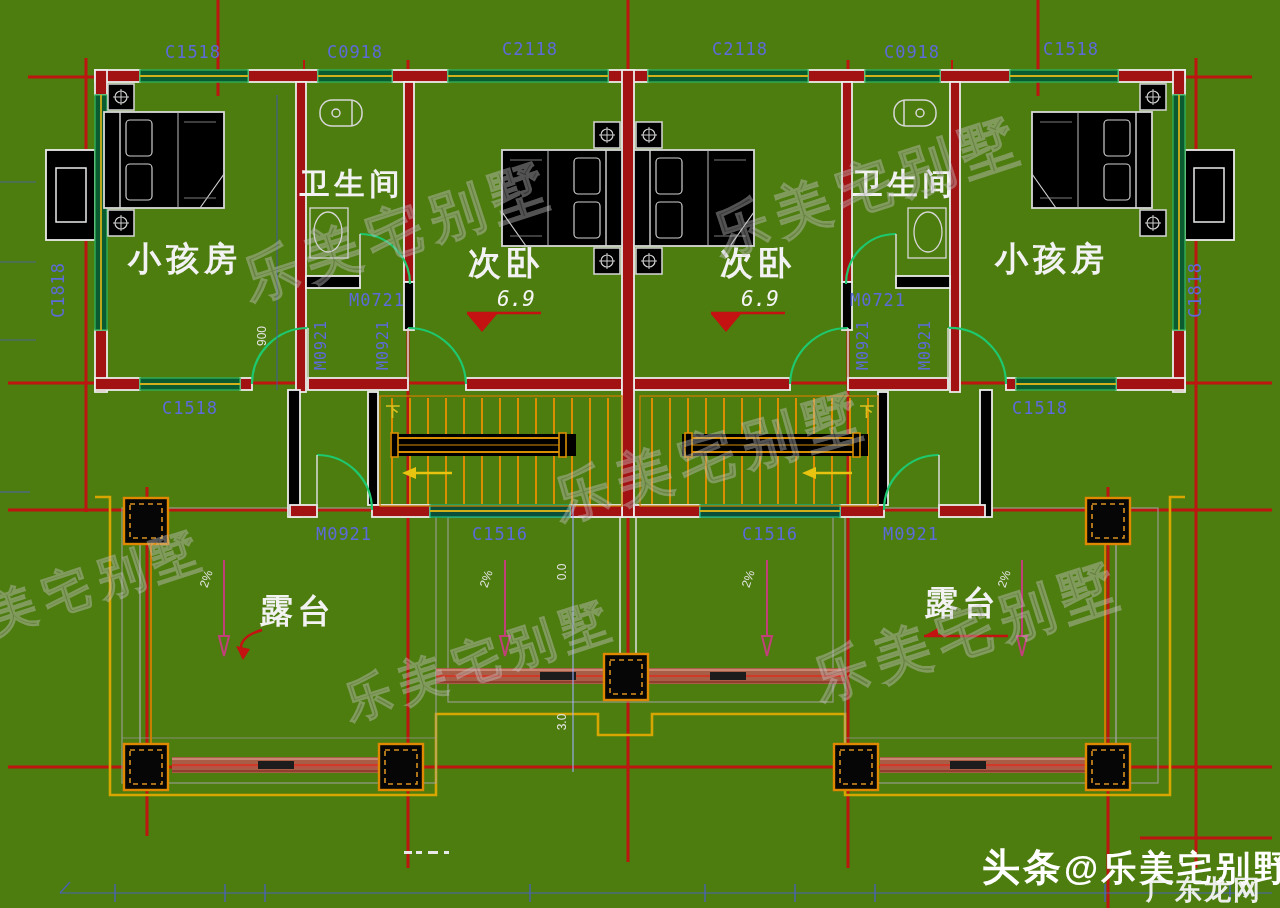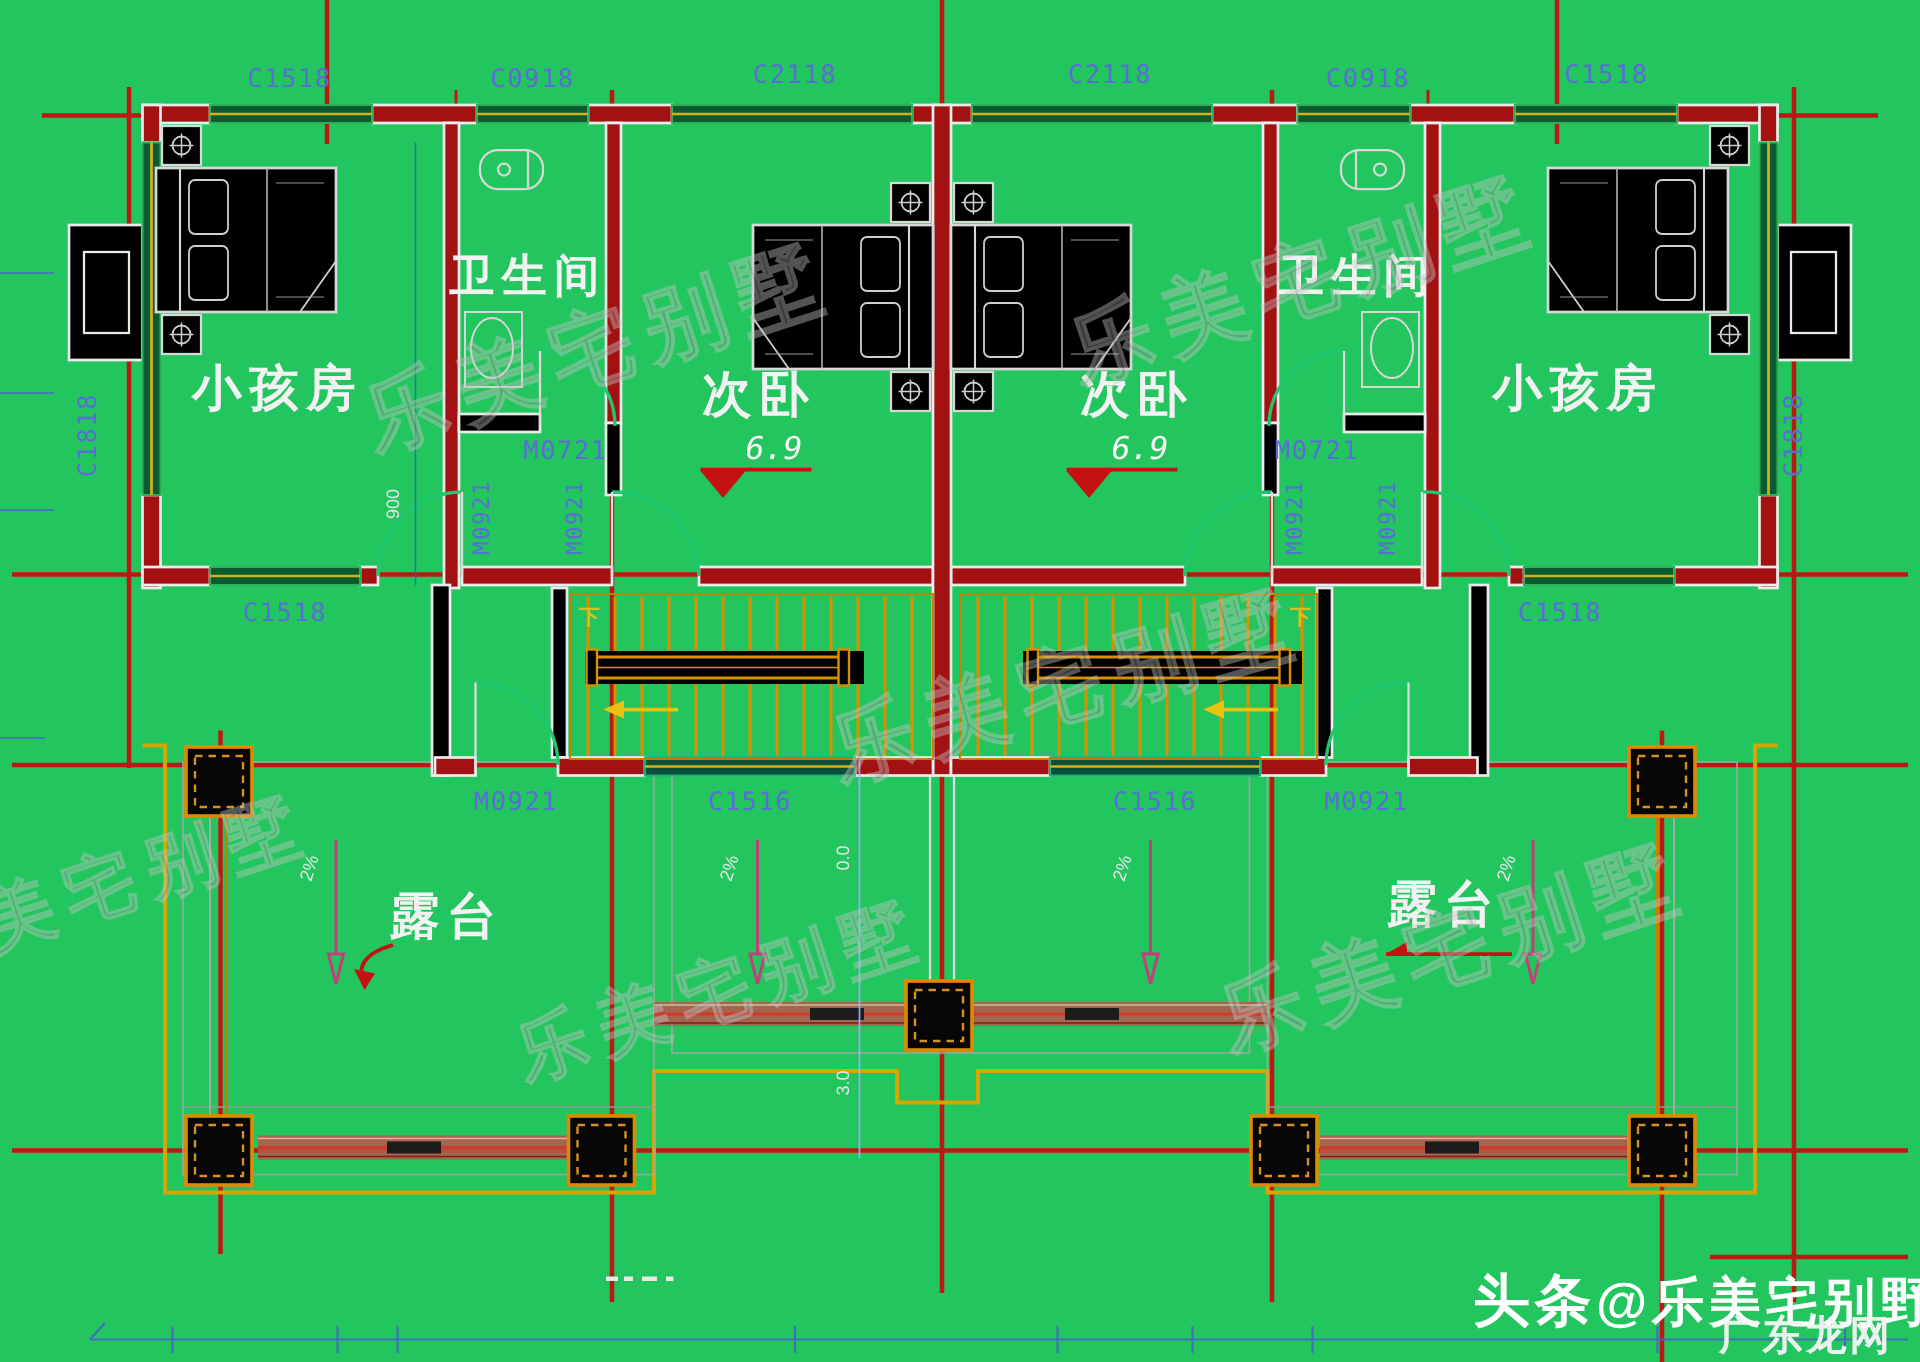--- a/index.html
+++ b/index.html
@@ -1,16 +1,16 @@
 <!DOCTYPE html>
 <html><head>
 <meta charset="utf-8">
 <style>
   html,body{margin:0;padding:0;background:#000;}
-  .canvas{position:relative;width:1280px;height:908px;background:#22c55e;overflow:hidden;}
+  .canvas{position:relative;width:1280px;height:908px;background:#4d7c0f;overflow:hidden;}
   svg{position:absolute;left:0;top:0;}
   text{user-select:none;}
   .cad{font-family:"DejaVu Sans Mono",monospace;fill:#5b6cd9;font-size:17px;letter-spacing:1px;}
   .cads{font-family:"DejaVu Sans Mono",monospace;fill:#5b6cd9;font-size:15px;letter-spacing:1px;}
   .room-lbl{font-family:"Liberation Sans","DejaVu Sans",sans-serif;font-weight:700;fill:#f2f2f2;font-size:30px;letter-spacing:5px;}
   .room-big{font-size:33px;}
   .elev{font-family:"DejaVu Sans Mono",monospace;fill:#f5f5f5;font-size:21px;font-style:italic;}
   .tiny{font-family:"Liberation Sans",sans-serif;fill:#e5e5e5;font-size:12px;}
   .down-lbl{font-family:"Liberation Sans",sans-serif;fill:#d8c020;font-size:14px;font-weight:700;}
   .wm-text{font-family:"Liberation Sans","DejaVu Sans",sans-serif;font-weight:700;fill:#8a8a8a;stroke:#c6c6c6;stroke-width:0.8px;opacity:0.42;font-size:56px;letter-spacing:9px;}

